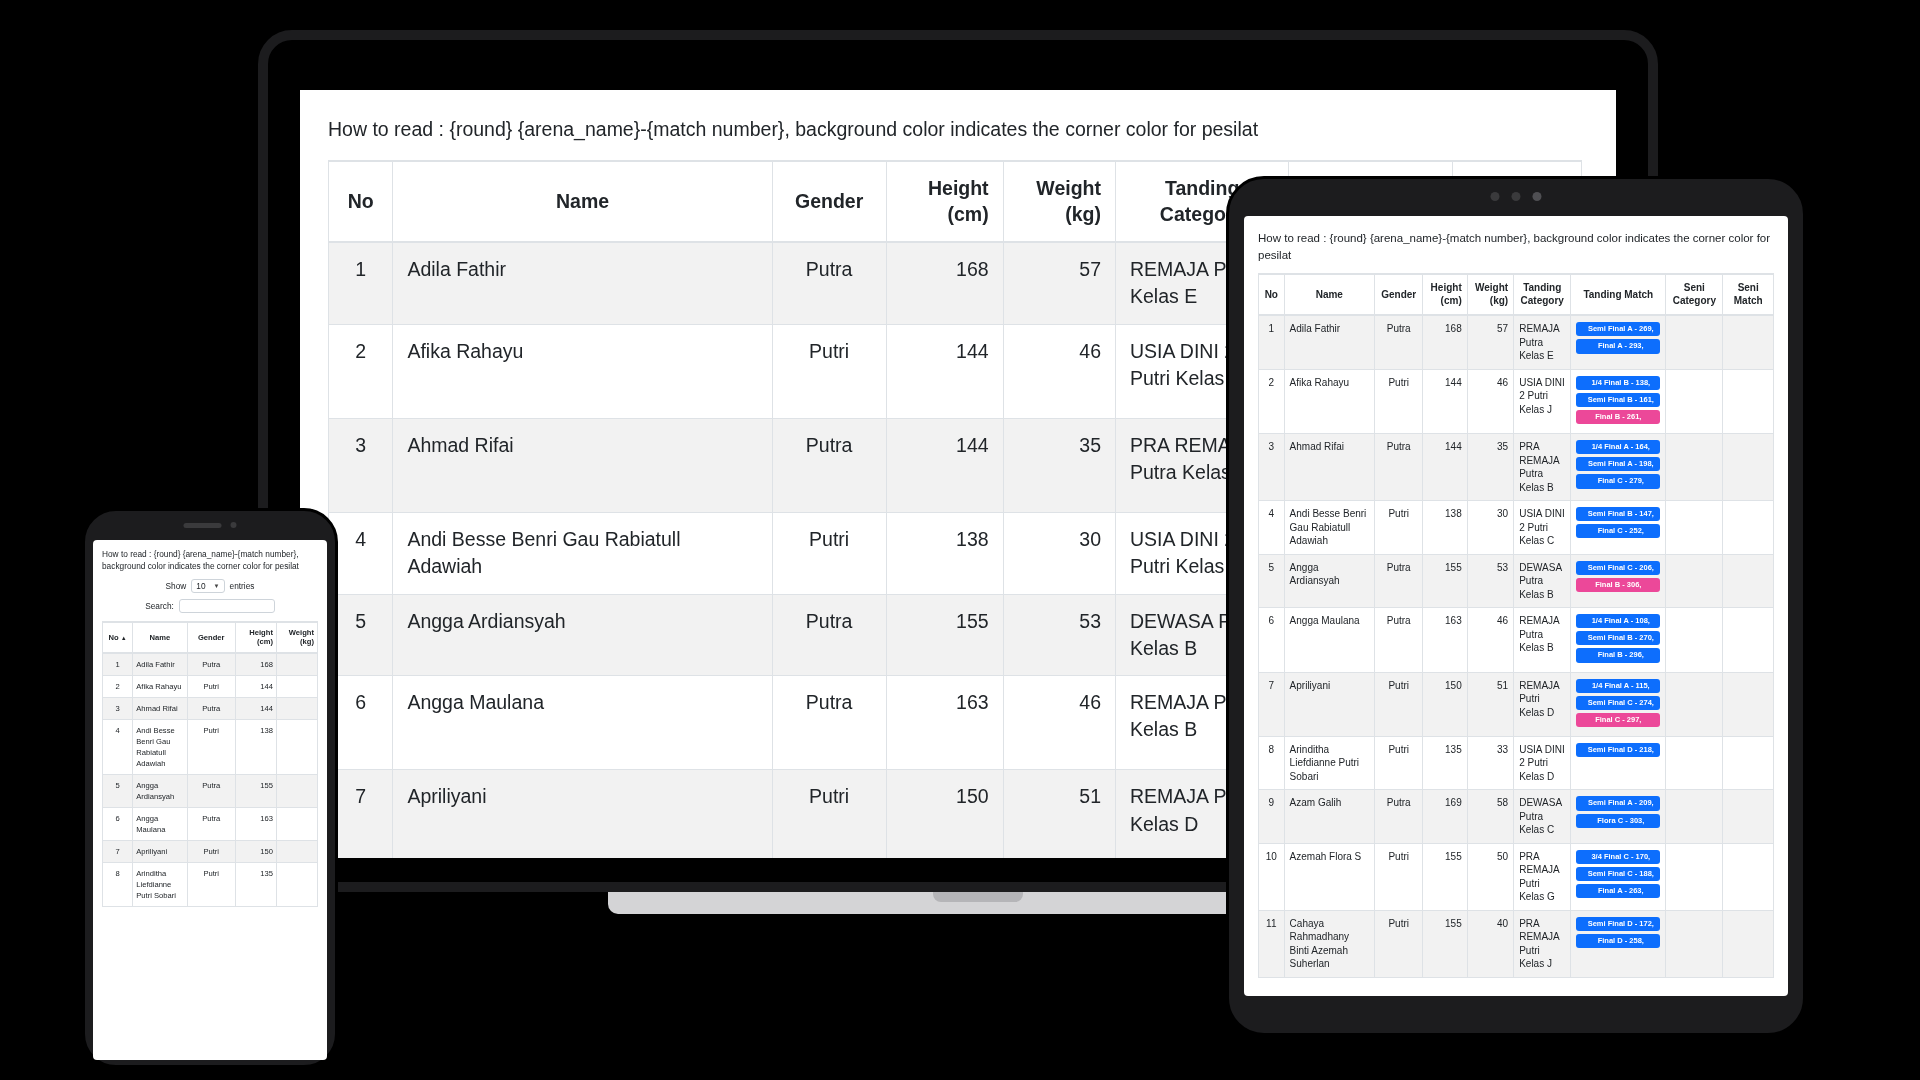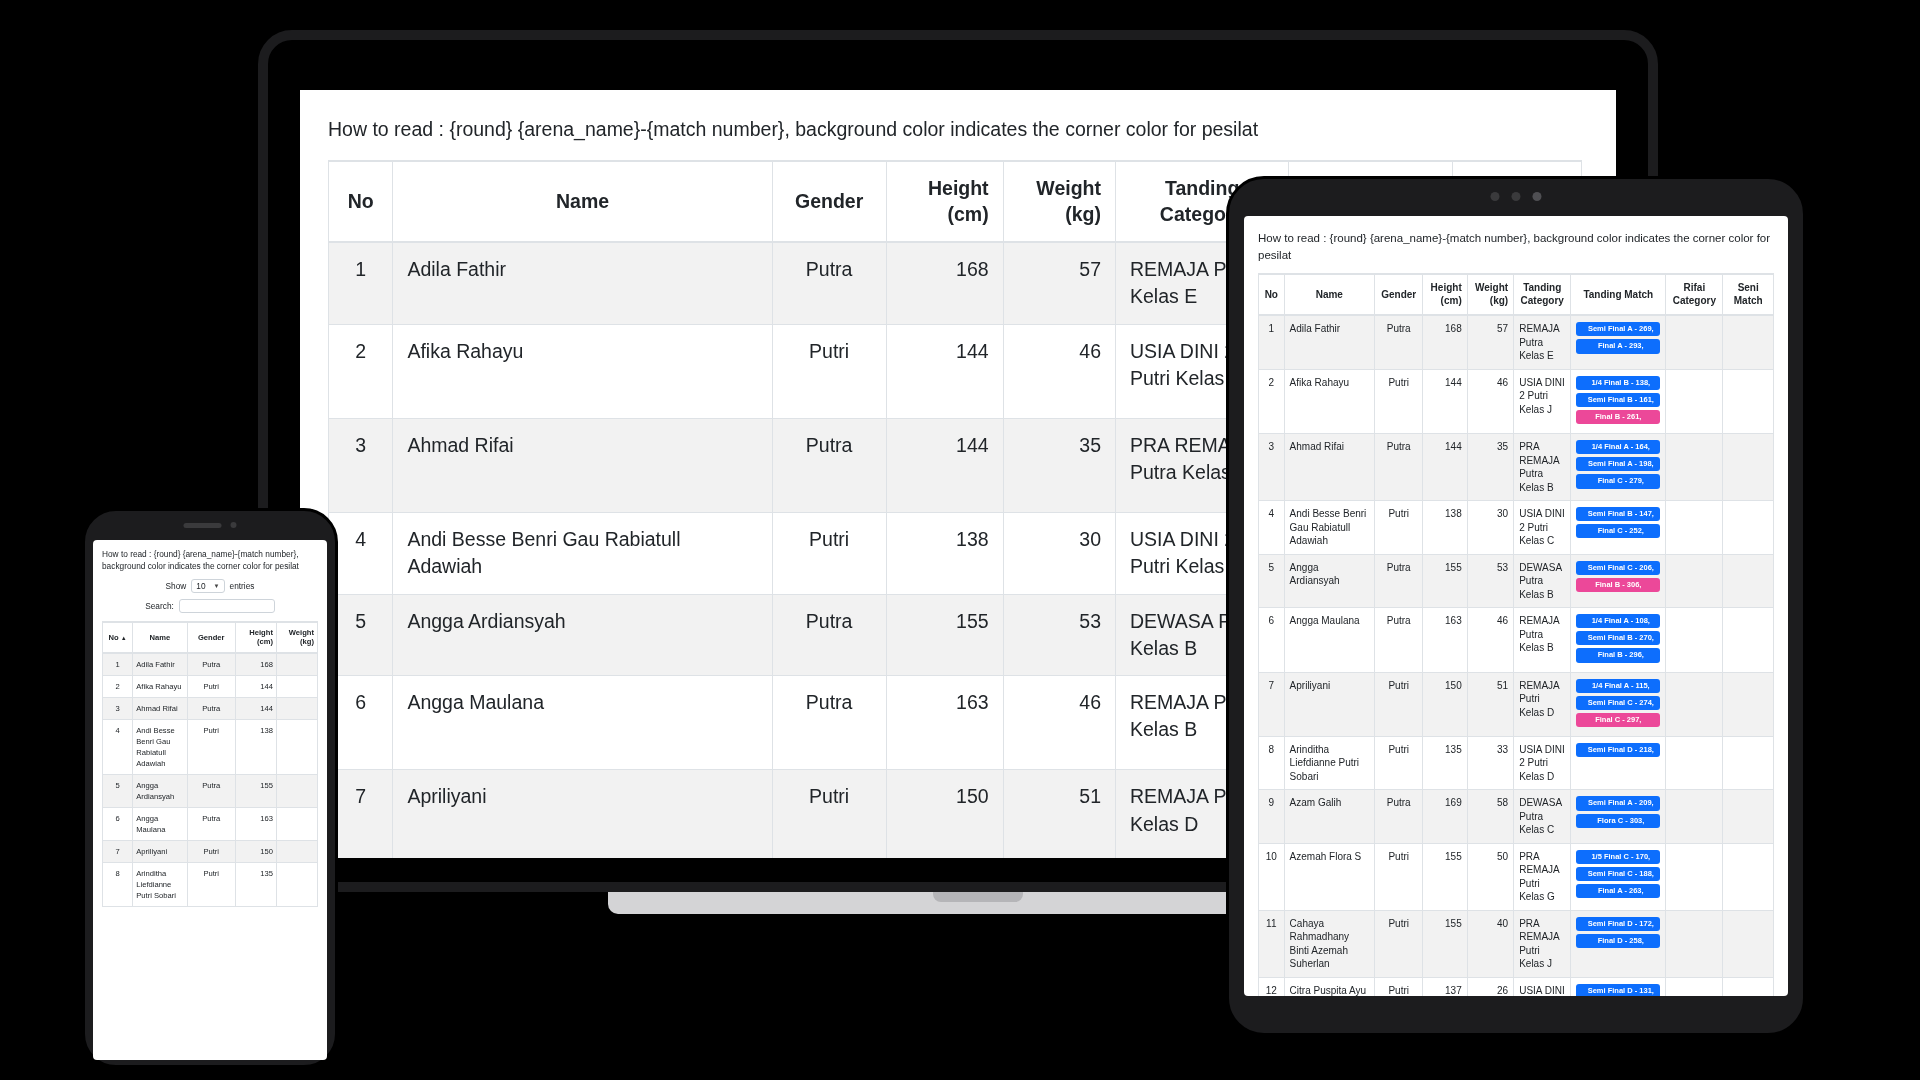--- a/index.html
+++ b/index.html
@@ -410,21 +410,21 @@
     <table class="tb">
       <thead>
         <tr>
           <th class="t-no">No</th>
           <th class="t-name">Name</th>
           <th class="t-gender">Gender</th>
           <th class="t-h">Height (cm)</th>
           <th class="t-w">Weight (kg)</th>
           <th class="t-tcat">Tanding Category</th>
           <th class="t-tmatch">Tanding Match</th>
-          <th class="t-scat">Rifai Category</th>
+          <th class="t-scat">Seni Category</th>
           <th class="t-smatch">Seni Match</th>
         </tr>
       </thead>
       <tbody id="tablet-body">
           <tr>
             <td class="t-no">1</td>
             <td class="t-name">Adila Fathir</td>
             <td class="t-gender">Putra</td>
             <td class="t-h">168</td>
             <td class="t-w">57</td>
@@ -594,21 +594,21 @@
             <td class="t-gender">Putri</td>
             <td class="t-h">155</td>
             <td class="t-w">50</td>
             <td class="t-tcat">
               <div>PRA</div>
               <div>REMAJA</div>
               <div>Putri</div>
               <div>Kelas G</div>
             </td>
             <td class="t-tmatch">
-              <span class="badge blue">1/5 Final C - 170,</span>
+              <span class="badge blue">3/4 Final C - 170,</span>
               <span class="badge blue">Semi Final C - 188,</span>
               <span class="badge blue">Final A - 263,</span>
             </td>
             <td class="t-scat"></td>
             <td class="t-smatch"></td>
           </tr>
           <tr>
             <td class="t-no">11</td>
             <td class="t-name">Cahaya Rahmadhany Binti Azemah Suherlan</td>
             <td class="t-gender">Putri</td>
@@ -616,35 +616,20 @@
             <td class="t-w">40</td>
             <td class="t-tcat">
               <div>PRA</div>
               <div>REMAJA</div>
               <div>Putri</div>
               <div>Kelas J</div>
             </td>
             <td class="t-tmatch">
               <span class="badge blue">Semi Final D - 172,</span>
               <span class="badge blue">Final D - 258,</span>
-            </td>
-            <td class="t-scat"></td>
-            <td class="t-smatch"></td>
-          </tr>
-          <tr>
-            <td class="t-no">12</td>
-            <td class="t-name">Citra Puspita Ayu</td>
-            <td class="t-gender">Putri</td>
-            <td class="t-h">137</td>
-            <td class="t-w">26</td>
-            <td class="t-tcat">
-              <div>USIA DINI</div>
-            </td>
-            <td class="t-tmatch">
-              <span class="badge blue">Semi Final D - 131,</span>
             </td>
             <td class="t-scat"></td>
             <td class="t-smatch"></td>
           </tr>
         </tbody>
     </table>
   </div>
 </div>
 
 <div class="phone">

